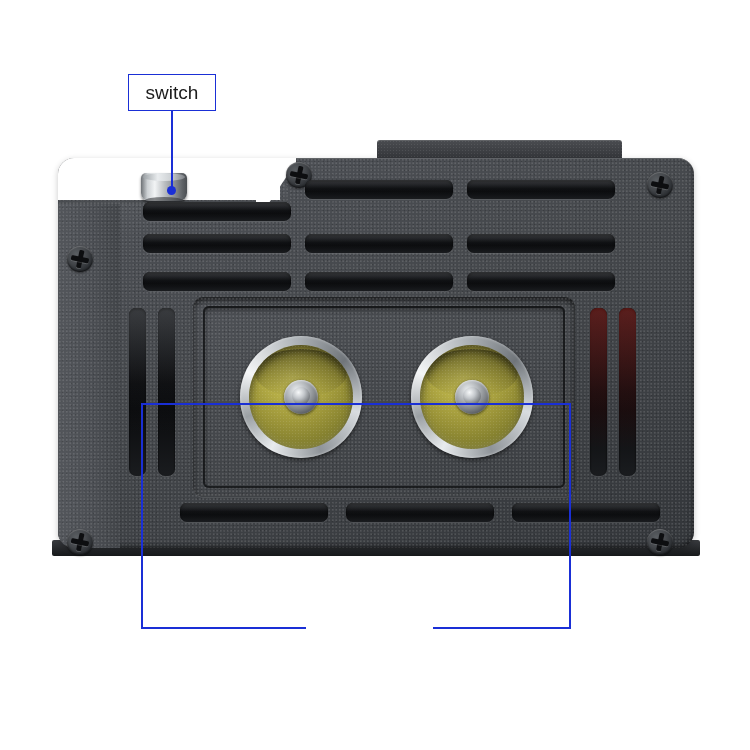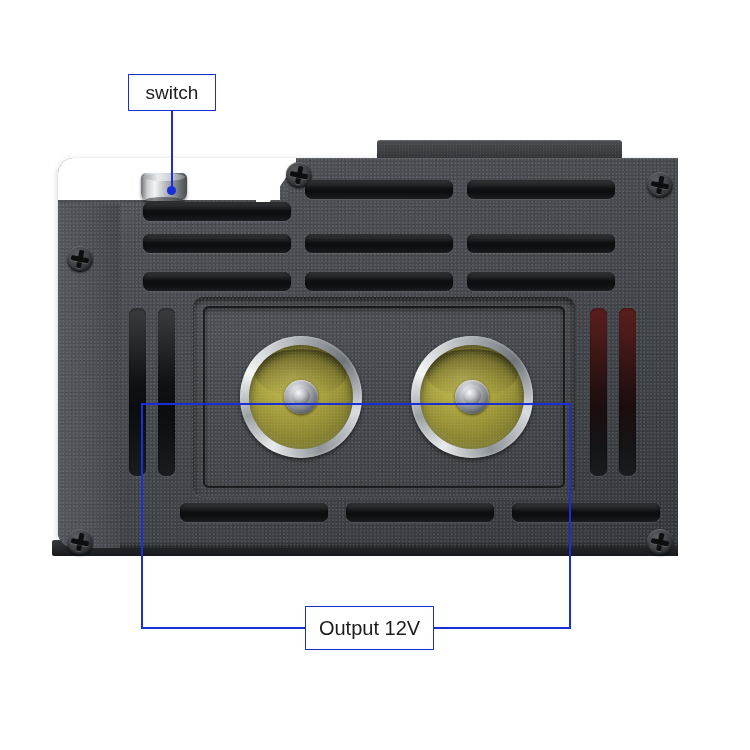--- a/index.html
+++ b/index.html
@@ -5,21 +5,21 @@
   html, body {
     margin: 0;
     padding: 0;
     background: #ffffff;
   }
   body {
     font-family: "Liberation Sans", sans-serif;
   }
   #stage {
     position: relative;
-    width: 678px;
+    width: 750px;
     height: 750px;
     background: #ffffff;
     overflow: hidden;
   }
 
   
   #device {
     position: absolute;
     left: 50px;
     top: 140px;
@@ -520,17 +520,14 @@
 
   <div class="callout-line h" style="left:141px; top:403px; width:430px;"></div>
 
   <div class="callout-line v" style="left:141px; top:403px; height:226px;"></div>
 
   <div class="callout-line v" style="left:569px; top:403px; height:226px;"></div>
 
   <div class="callout-line h" style="left:141px; top:627px; width:165px;"></div>
   <div class="callout-line h" style="left:433px; top:627px; width:138px;"></div>
 
-  <div class="callout-box" id="label-output">
-    <span>Output 12V</span>
-  </div>
 
 </div>
 
 </body></html>

